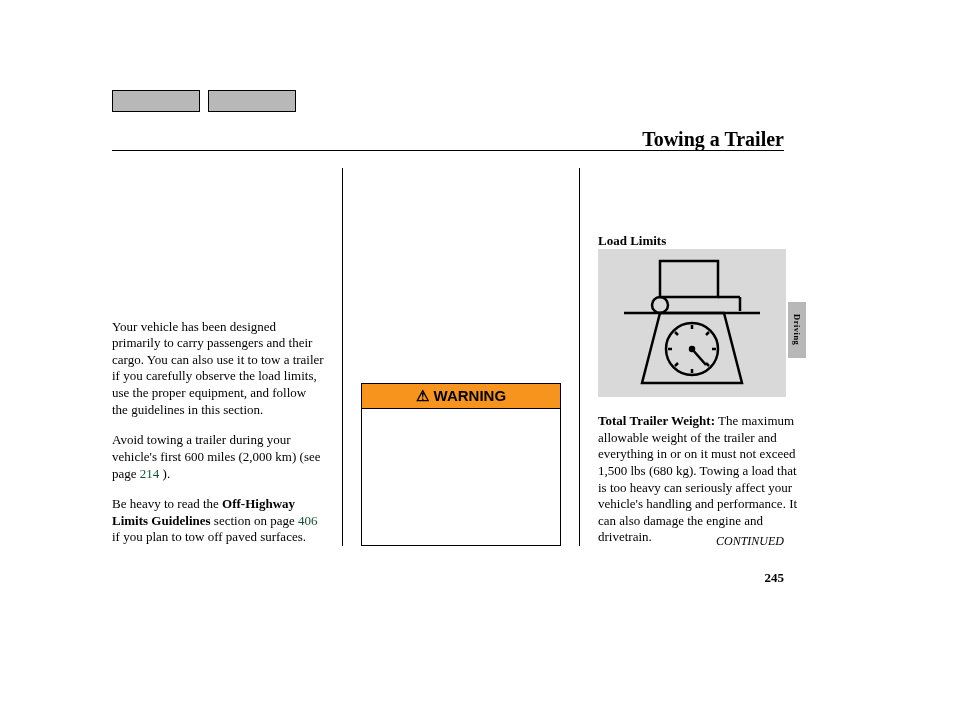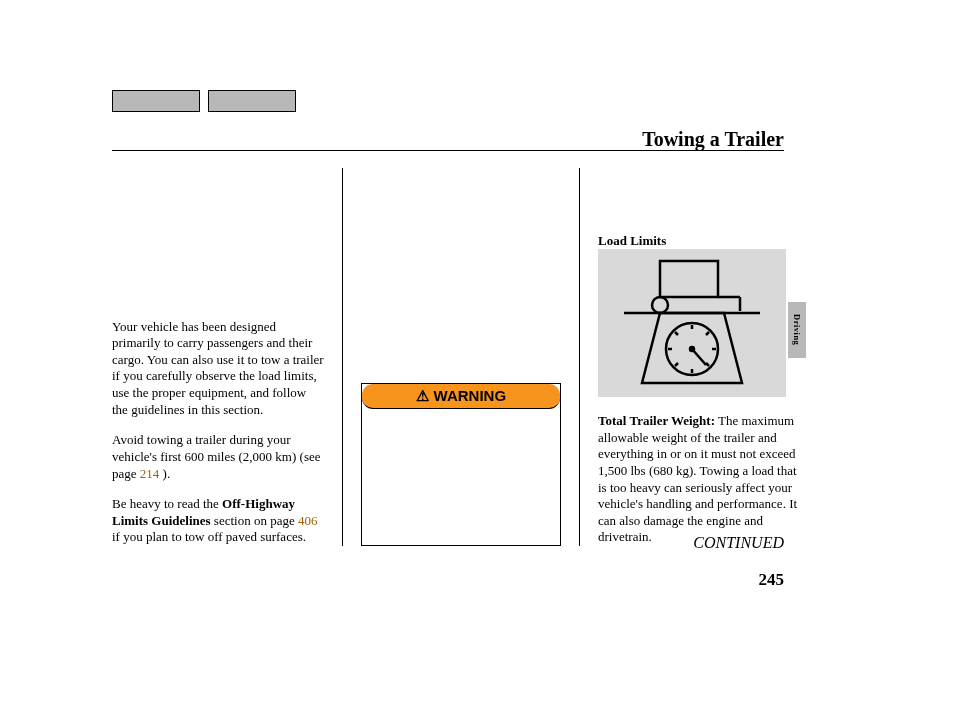--- a/index.html
+++ b/index.html
@@ -62,37 +62,36 @@
     height: 378px;
     margin: 0 4px;
   }
   .intro { line-height: 1.28; margin-bottom: 14px; }
   .subhead-italic {
     font-style: italic;
     font-weight: bold;
     margin-bottom: 2px;
   }
   .breakin { line-height: 1.28; margin-bottom: 14px; }
-  .link { color: #a16207; }
+  .link { color: #14532d; }
   .offhwy { line-height: 1.28; }
   .bold { font-weight: bold; }
   .warning-box {
     width: 200px;
     border: 1px solid #000;
     margin-top: 2px;
   }
   .warning-header {
     background: #f7941e;
     text-align: center;
     padding: 3px 0;
     font-family: Arial, sans-serif;
     font-weight: bold;
     font-size: 15px;
     border-bottom: 1px solid #000;
-    border-radius: 11px;
   }
   .warning-body {
     height: 136px;
     background: #fff;
   }
   .load-limits-head {
     font-weight: bold;
   }
   .diagram-box {
     width: 188px;
@@ -103,28 +102,28 @@
     justify-content: center;
     margin-bottom: 16px;
   }
   .diagram-svg { display:block; }
   .trailer-text { line-height: 1.28; }
   .continued {
     position: absolute;
     right: 170px;
     top: 534px;
     font-style: italic;
-    font-size: 16px;
+    font-size: 12px;
   }
   .page-num {
     position: absolute;
     right: 170px;
     top: 570px;
     font-weight: bold;
-    font-size: 17px;
+    font-size: 13px;
   }
   .side-tab {
     position: absolute;
     right: 148px;
     top: 302px;
     width: 18px;
     height: 56px;
     background: #b8b8b8;
     display: flex;
     align-items: center;

